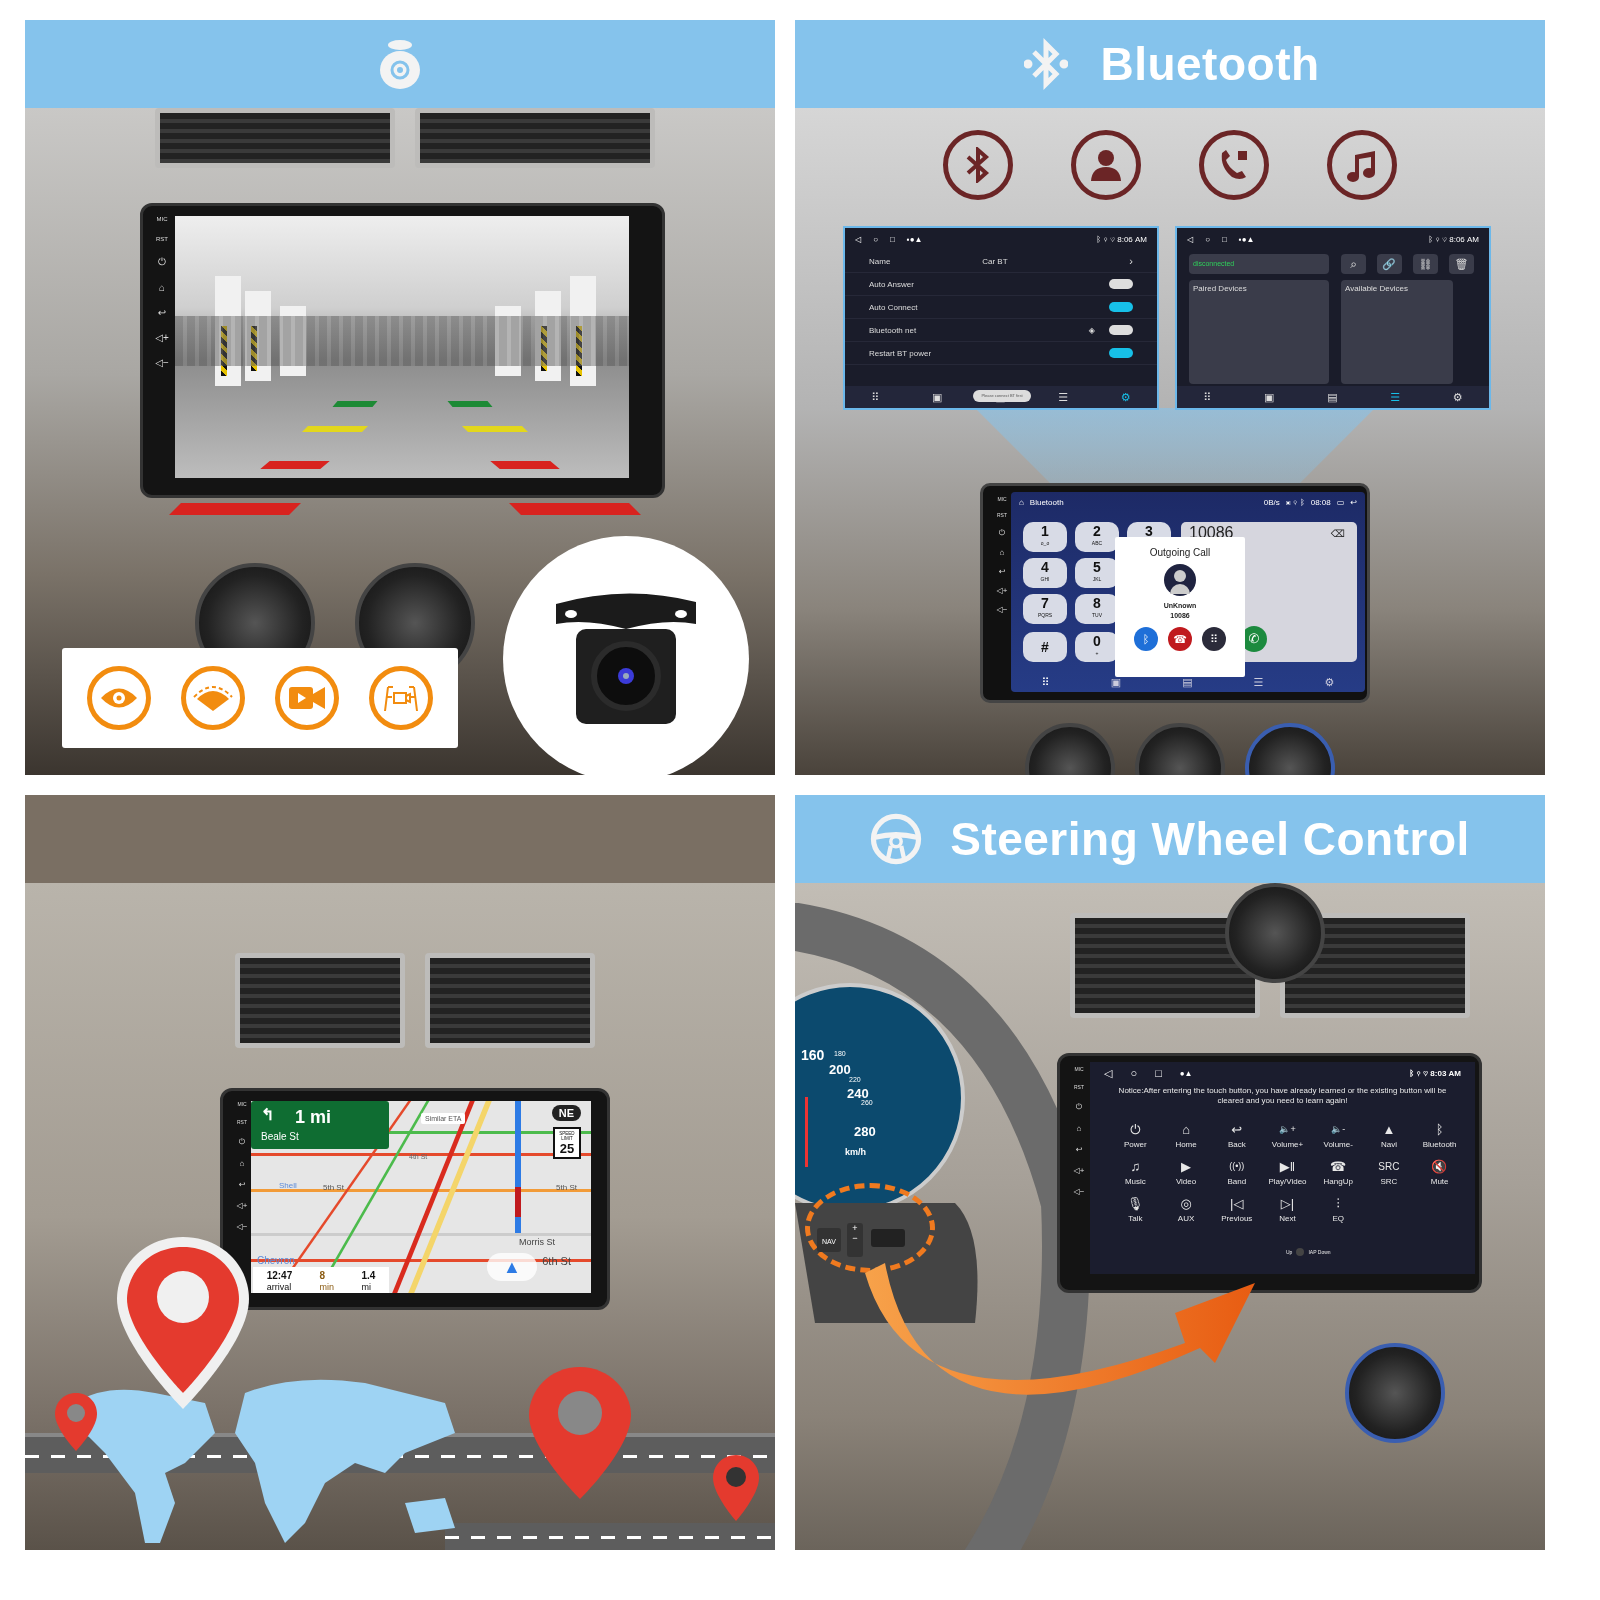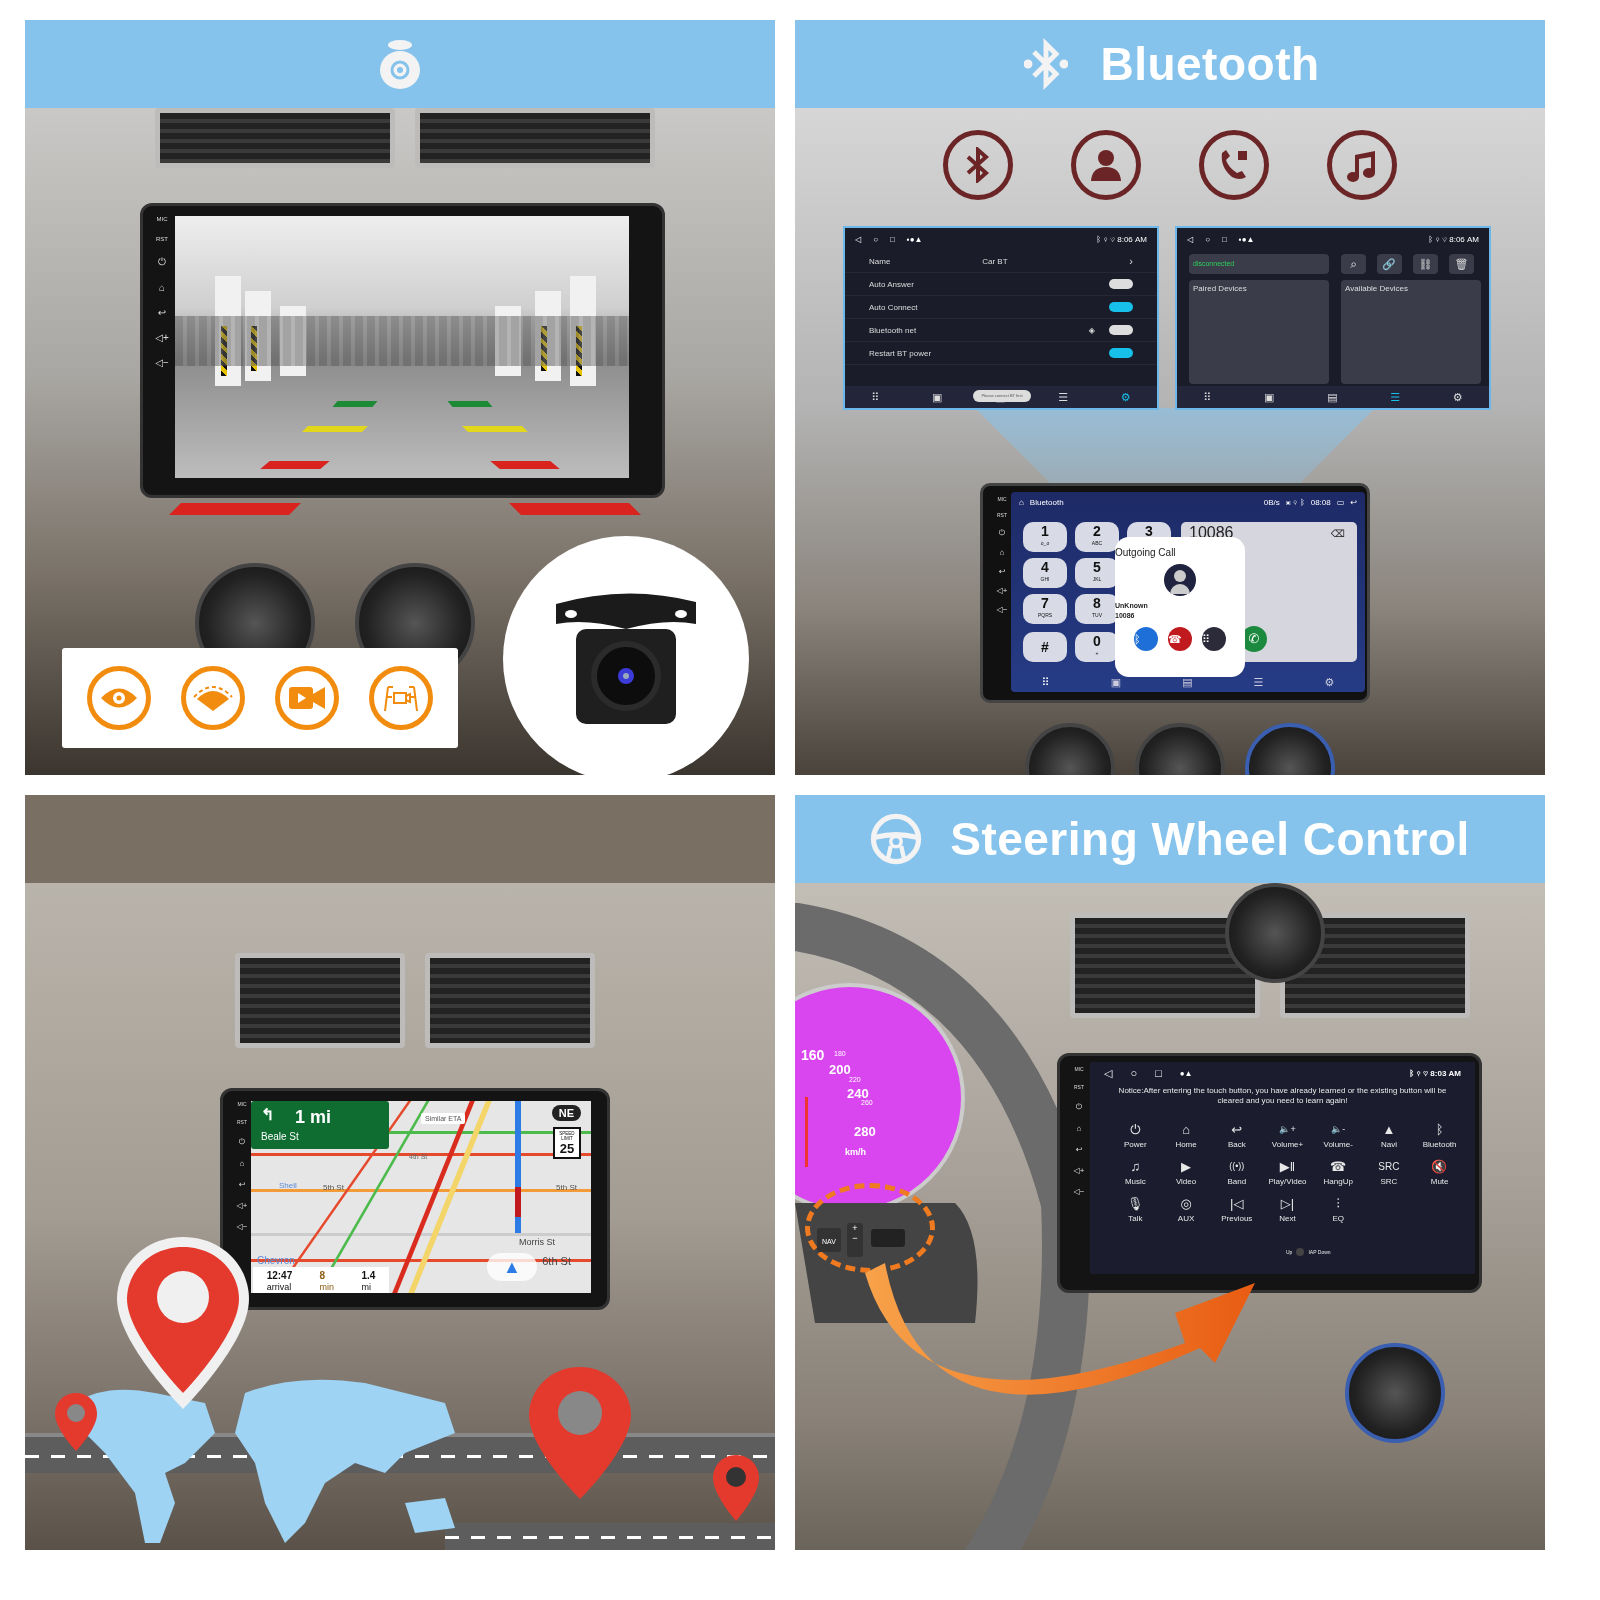--- a/index.html
+++ b/index.html
@@ -33,21 +33,21 @@
 .setrow{height:23px;display:flex;align-items:center;padding:0 24px;border-bottom:1px solid #262838}
 .setrow .lbl{flex:1}
 .tog{width:24px;height:10px;border-radius:6px;background:#ddd}
 .tog.on{background:#17c0e8}
 .navbar{position:absolute;bottom:0;left:0;right:0;height:22px;background:#23263a;display:flex;justify-content:space-around;align-items:center;color:#ddd;font-size:11px}
 .beam{position:absolute;left:180px;top:300px;width:400px;height:120px;background:linear-gradient(180deg,rgba(133,195,236,.6),rgba(133,195,236,.1));clip-path:polygon(0 0,100% 0,70% 100%,30% 100%)}
 .dial{position:absolute;left:185px;top:375px;width:390px;height:220px;background:#111;border-radius:10px;border:3px solid #444}
 .dial-screen{position:absolute;left:28px;top:6px;width:354px;height:200px;background:linear-gradient(180deg,#1d2a66,#263c86);border-radius:4px;overflow:hidden;color:#fff}
 .key{position:absolute;width:44px;height:30px;border-radius:10px;background:#d8dbe6;color:#111;text-align:center;font-size:14px;font-weight:bold;line-height:18px}
 .key small{display:block;font-size:5px;font-weight:normal;line-height:6px}
-.callcard{position:absolute;left:104px;top:45px;width:130px;height:140px;background:#fff;border-radius:14px;color:#222;text-align:left}
+.callcard{position:absolute;left:104px;top:45px;width:130px;height:140px;background:#fff;border-radius:2px;color:#222;text-align:center}
 
 .gps-screen{position:absolute;left:28px;top:10px;width:340px;height:192px;background:#e6e6e6;overflow:hidden}
 .road{position:absolute;height:3px}
 .vroad{position:absolute;width:3px}
 .turn-card{position:absolute;left:0;top:0;width:138px;height:48px;background:#0f6d32;border-radius:3px;color:#fff}
 
 .swc-screen{position:absolute;left:30px;top:6px;width:385px;height:212px;background:#1b1d2e;color:#e8e8e8;overflow:hidden}
 .swc-grid{position:absolute;left:20px;top:60px;right:10px;display:grid;grid-template-columns:repeat(7,1fr);row-gap:10px}
 .swc-item{display:flex;flex-direction:column;align-items:center;font-size:8px;gap:3px}
 .swc-item .ic{font-size:13px;height:15px;line-height:15px}
@@ -237,21 +237,21 @@
         <span class="right">ᛒ ⚲ ♡ <span>8:06 AM</span></span>
       </div>
       <div style="position:absolute;left:12px;top:26px;width:140px;height:20px;background:#3a3c4a;border-radius:4px;color:#2fd05a;padding:6px 4px;font-size:7px">disconnected</div>
       <div style="position:absolute;left:164px;top:26px;display:flex;gap:11px">
         <span style="width:25px;height:20px;background:#3a3c4a;border-radius:4px;text-align:center;font-size:12px;line-height:20px">⌕</span>
         <span style="width:25px;height:20px;background:#3a3c4a;border-radius:4px;text-align:center;font-size:11px;line-height:20px">🔗</span>
         <span style="width:25px;height:20px;background:#3a3c4a;border-radius:4px;text-align:center;font-size:11px;line-height:20px">⛓</span>
         <span style="width:25px;height:20px;background:#3a3c4a;border-radius:4px;text-align:center;font-size:11px;line-height:20px">🗑</span>
       </div>
       <div style="position:absolute;left:12px;top:52px;width:140px;height:104px;background:#3a3c4a;border-radius:4px;padding:4px"><span>Paired Devices</span></div>
-      <div style="position:absolute;left:164px;top:52px;width:140px;height:104px;background:#3a3c4a;border-radius:4px;padding:4px"><span>Available Devices</span></div>
+      <div style="position:absolute;left:164px;top:52px;width:112px;height:104px;background:#3a3c4a;border-radius:4px;padding:4px"><span>Available Devices</span></div>
       <div class="navbar">
         <span>⠿</span>
         <span>▣</span>
         <span>▤</span>
         <span style="color:#17c0e8">☰</span>
         <span>⚙</span>
       </div>
     </div>
 
     <div class="dial">
@@ -414,21 +414,21 @@
           <path d="M24 38 L20 56 M36 38 L40 56" stroke-width="5"></path>
         </svg>
     </span>
     <span class="banner-title">Steering Wheel Control</span>
   </div>
   <div class="scene">
     <div class="dash-bg" style="background:linear-gradient(180deg,#c2bdb5 0%,#a6a098 45%,#8a8278 80%,#6b645b 100%)"></div>
     <div class="vent" style="left:275px;top:30px;width:190px;height:105px"></div>
     <div class="vent" style="left:485px;top:30px;width:190px;height:105px"></div>
 
-    <div style="position:absolute;left:-60px;top:100px;width:230px;height:230px;border-radius:50%;background:#d946ef;border:4px solid #ccc;color:#fff">
+    <div style="position:absolute;left:-60px;top:100px;width:230px;height:230px;border-radius:50%;background:#0c4a6e;border:4px solid #ccc;color:#fff">
       <span style="position:absolute;left:62px;top:60px;font-size:14px;font-weight:bold">160</span>
       <span style="position:absolute;left:95px;top:63px;font-size:7px">180</span>
       <span style="position:absolute;left:90px;top:75px;font-size:13px;font-weight:bold">200</span>
       <span style="position:absolute;left:110px;top:89px;font-size:7px">220</span>
       <span style="position:absolute;left:108px;top:99px;font-size:13px;font-weight:bold">240</span>
       <span style="position:absolute;left:122px;top:112px;font-size:7px">260</span>
       <span style="position:absolute;left:115px;top:137px;font-size:13px;font-weight:bold">280</span>
       <span style="position:absolute;left:106px;top:160px;font-size:9px;font-weight:bold">km/h</span>
       <div style="position:absolute;left:66px;top:110px;width:3px;height:70px;background:#e33"></div>
     </div>

